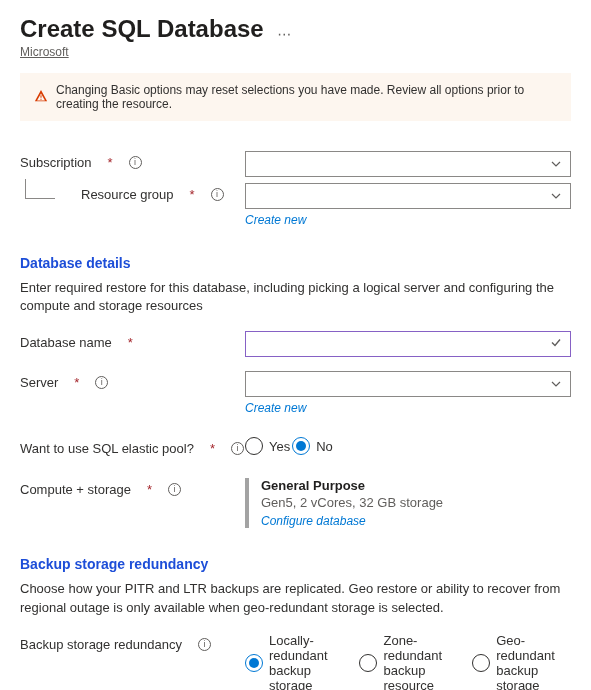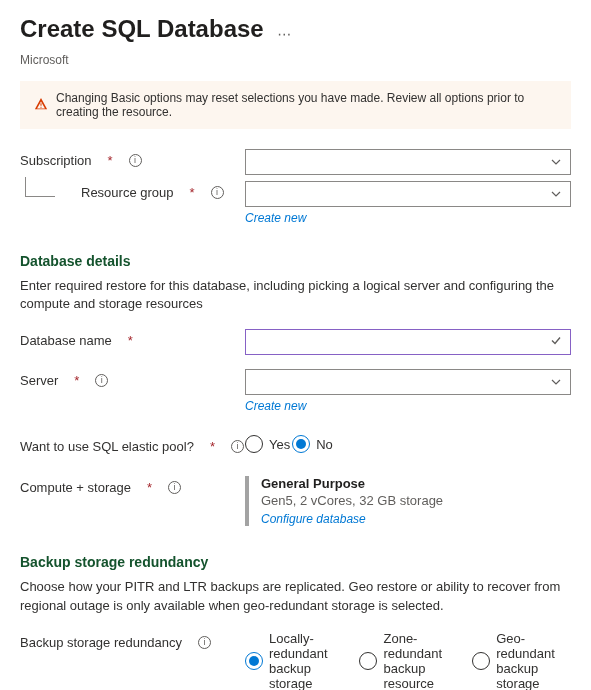--- a/index.html
+++ b/index.html
@@ -21,29 +21,30 @@
     .ellipsis {
       display: inline-block;
       margin-left: 10px;
       color: #605e5c;
       font-size: 14px;
       vertical-align: middle;
     }
     .subtitle {
       font-size: 12px;
       color: #605e5c;
-      margin-top: 10px;
+      margin-top: 2px;
+      text-decoration: underline;
     }
     .warning-banner {
       background: #fdf6ef;
       padding: 10px 14px;
       display: flex;
       align-items: center;
       gap: 8px;
-      margin-bottom: 20px;
+      margin-bottom: 30px;
       font-size: 12px;
       color: #323130;
     }
     .warning-icon {
       color: #d83b01;
       font-size: 14px;
       flex-shrink: 0;
     }
     .form-row {
       display: flex;
@@ -126,21 +127,21 @@
       cursor: pointer;
       margin-top: 4px;
       display: inline-block;
       font-style: italic;
     }
     .section-title {
       font-size: 14px;
       font-weight: 600;
       margin-top: 28px;
       margin-bottom: 8px;
-      color: #14532d;
+      color: #1d4ed8;
     }
     .section-desc {
       font-size: 13px;
       color: #323130;
       margin-bottom: 16px;
       line-height: 1.4;
     }
     .radio-group {
       display: flex;
       gap: 2px;

